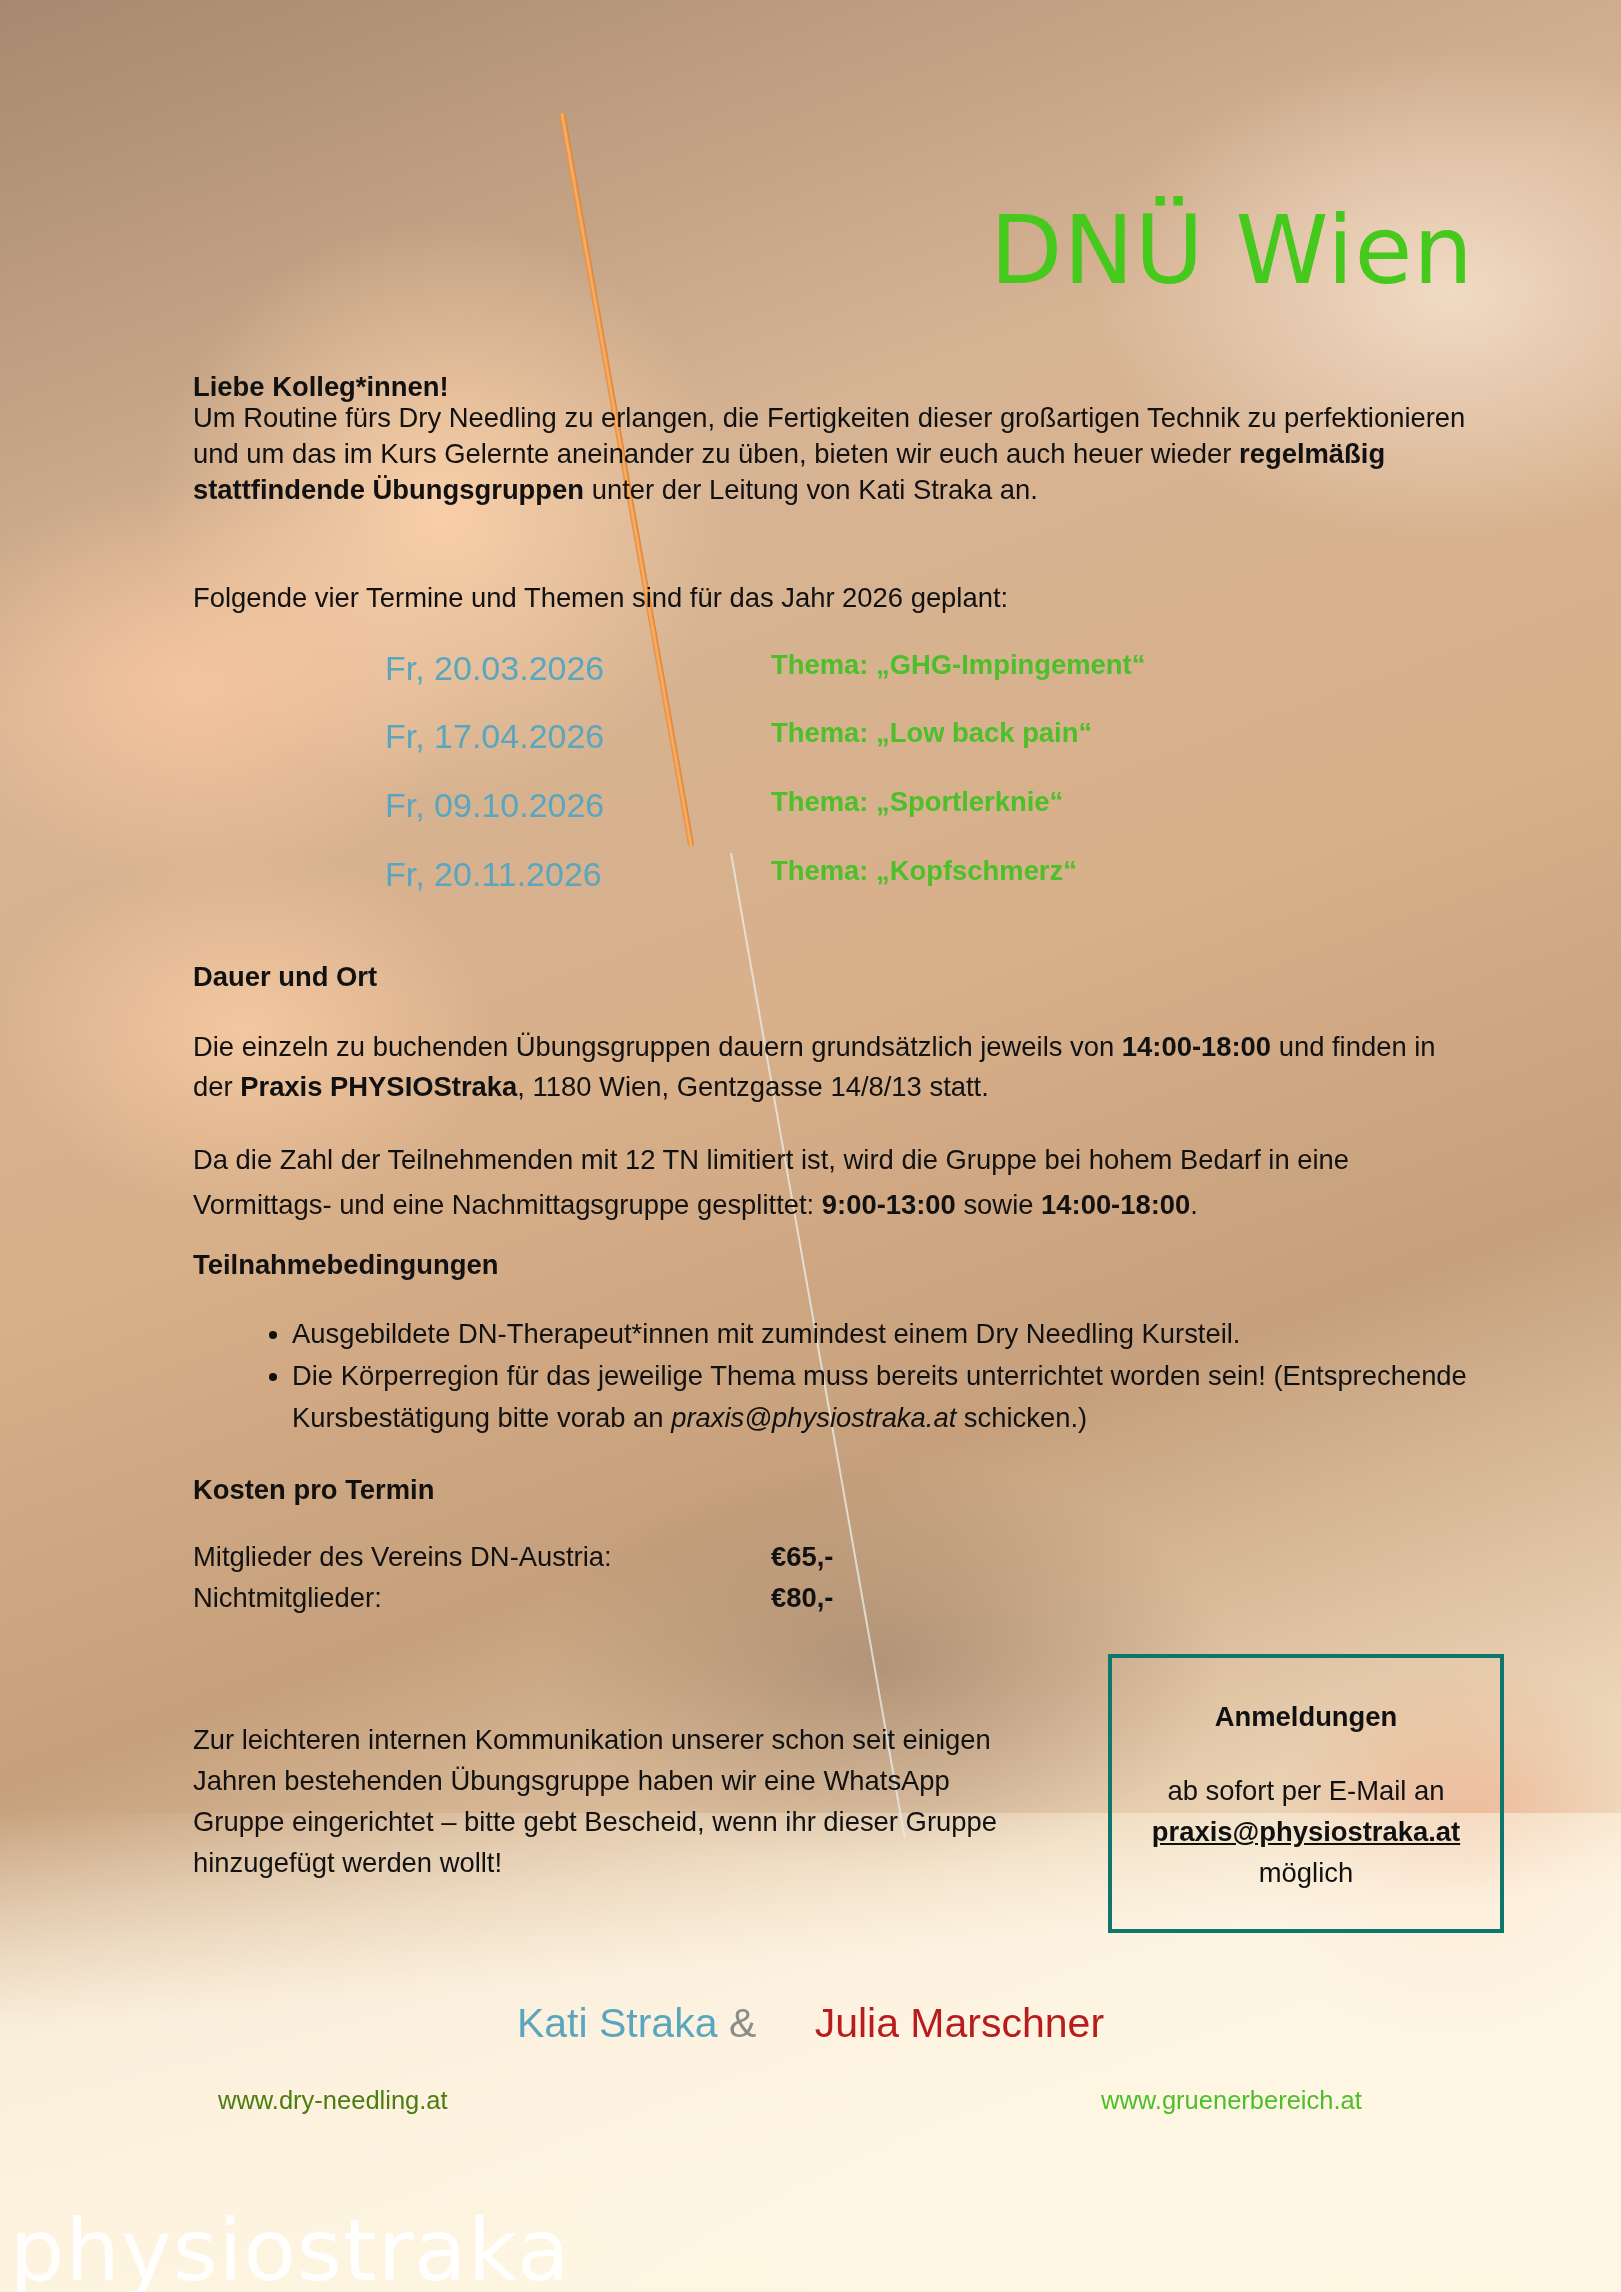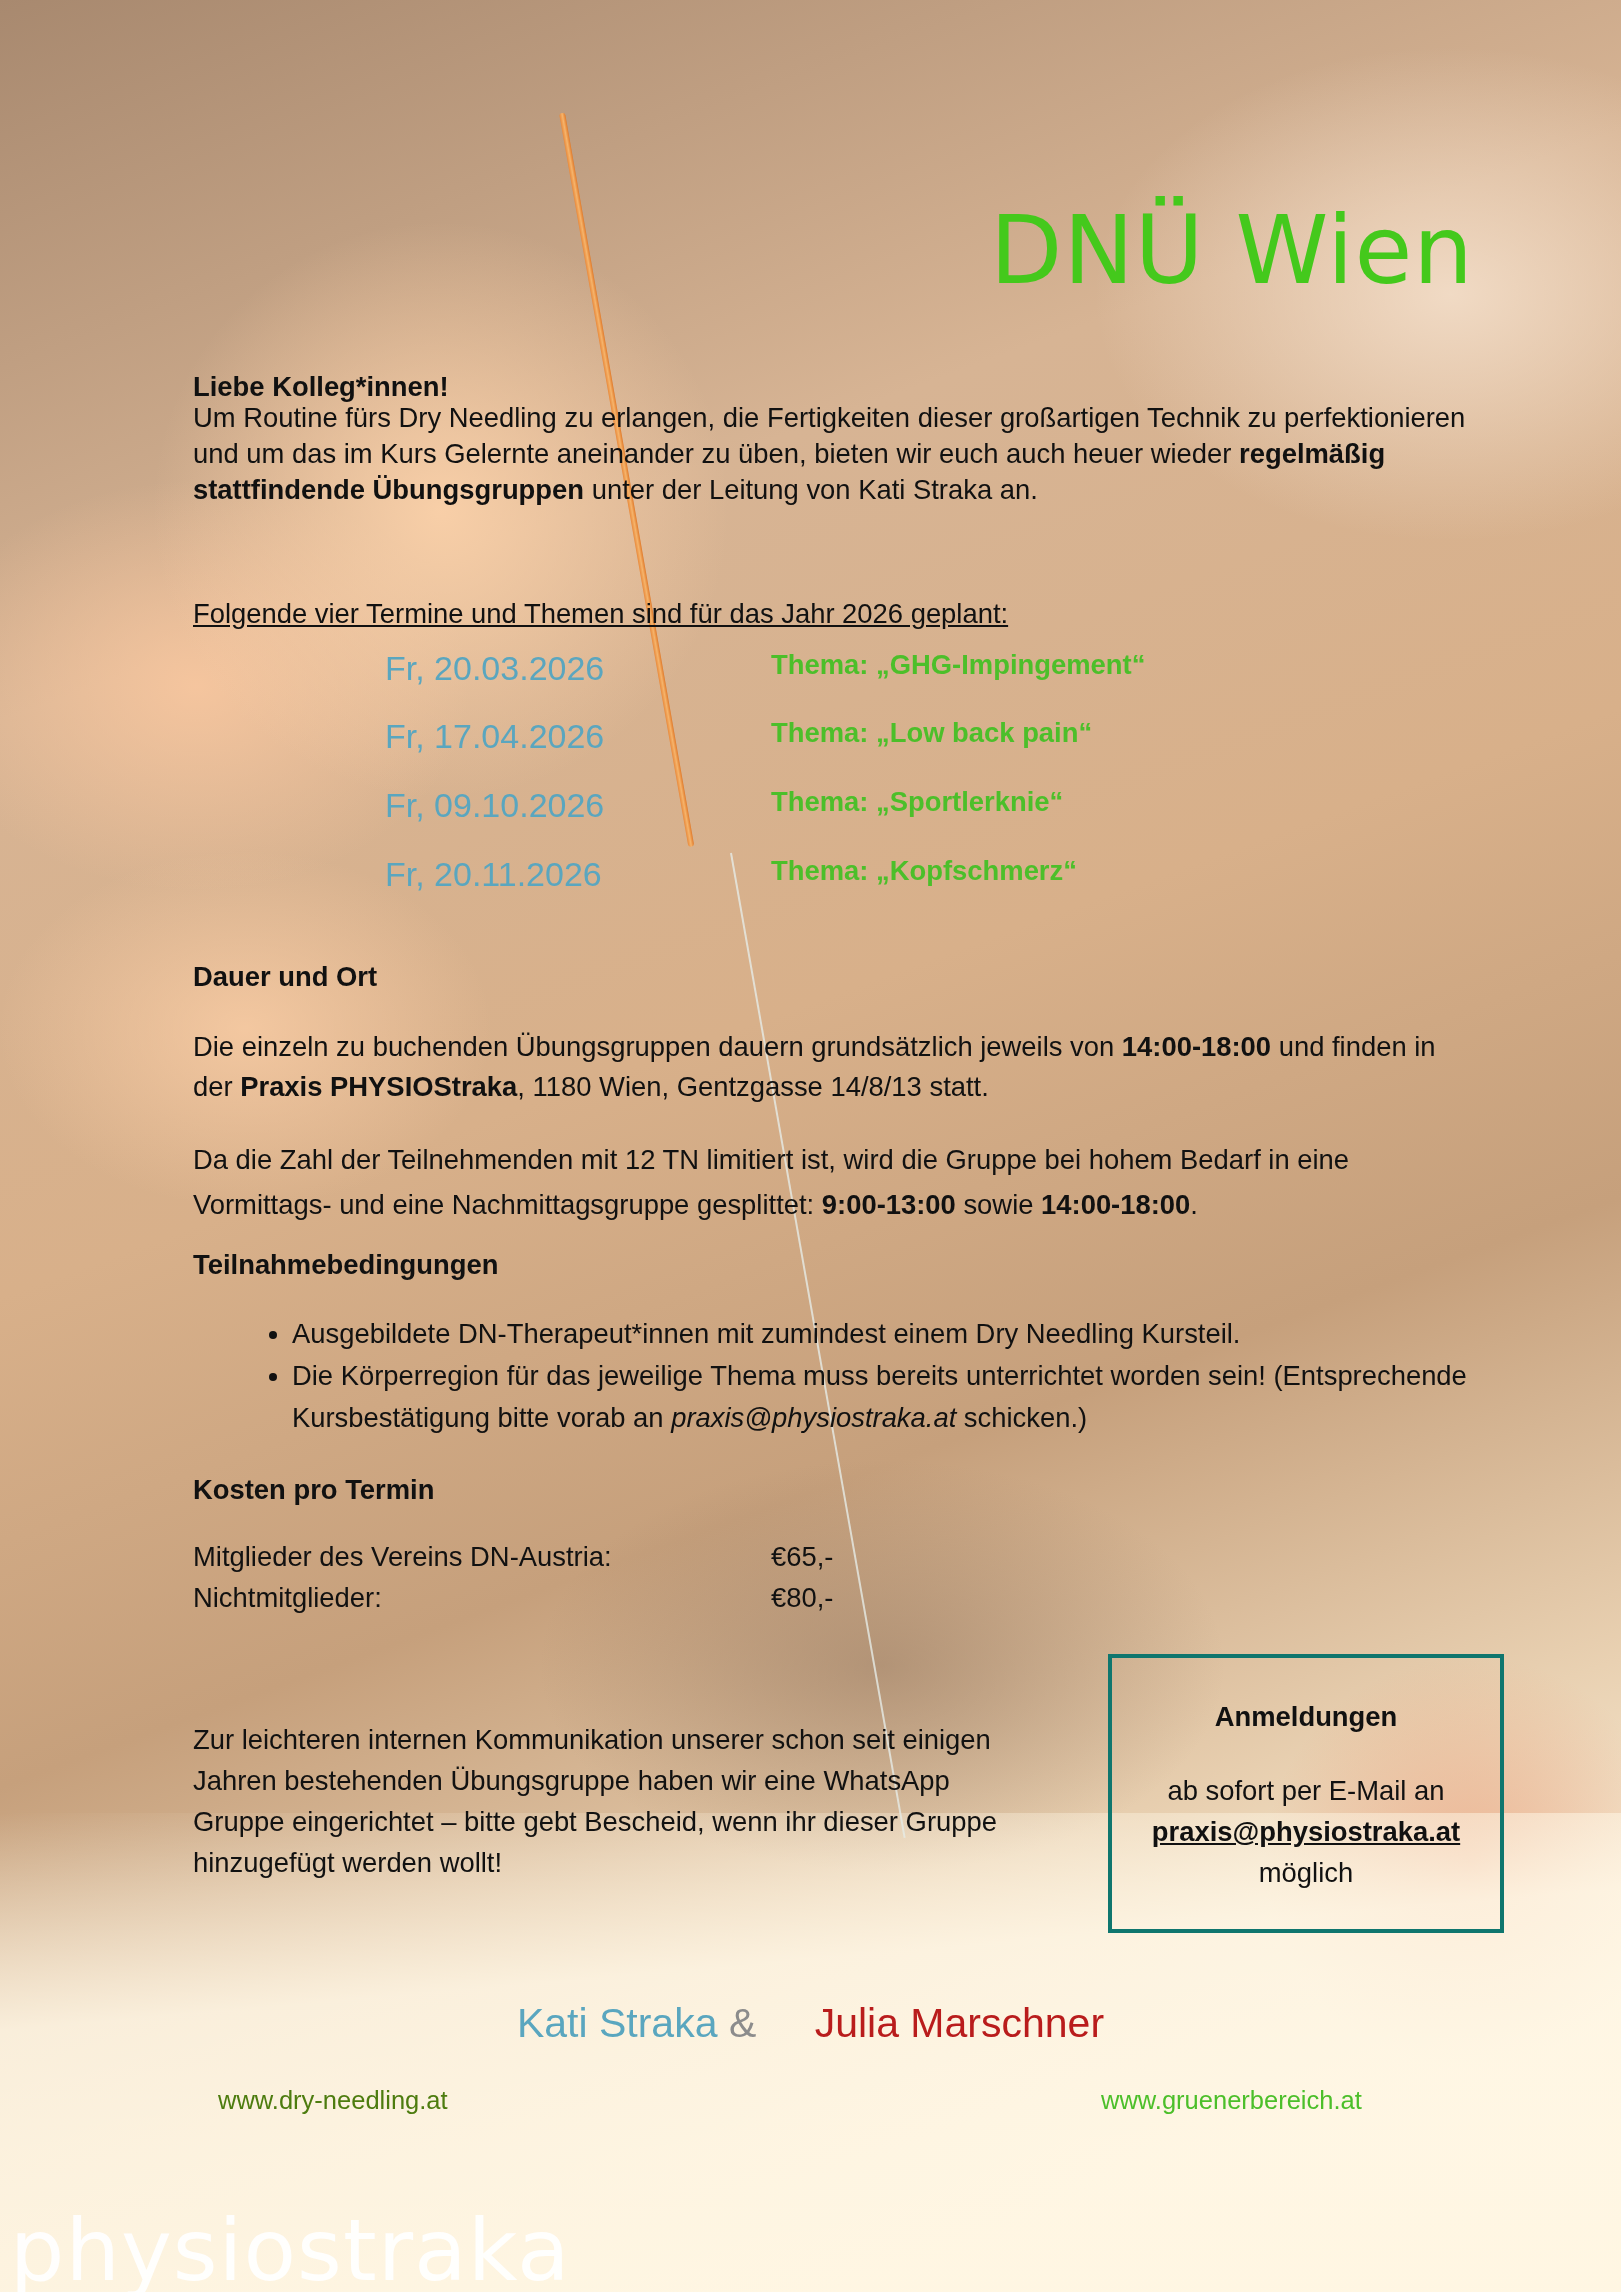--- a/index.html
+++ b/index.html
@@ -22,21 +22,21 @@
   .content { position: absolute; inset: 0; z-index: 2; }
   .abs { position: absolute; }
   .title { left: 990px; top: 196px; font-size: 94px; color: #44c91c; font-family: "DejaVu Sans", sans-serif; letter-spacing: 1px; text-align: center; }
   .p { left: 193px; font-size: 27.4px; line-height: 36px; width: 1274px; }
   .b { font-weight: bold; margin-top: 40px; }
   .h { font-weight: bold; font-size: 27.4px; }
   .date { left: 385px; font-size: 34px; font-weight: normal; color: #5aa6bf; }
   .topic { left: 771px; font-size: 27.4px; font-weight: bold; color: #4cbf2a; }
   ul.cond { left: 243px; margin: 0; padding: 0 0 0 49px; font-size: 27.4px; line-height: 42px; list-style: disc; width: 1225px; }
   .price-label { left: 193px; font-size: 27.4px; }
-  .price-val { left: 771px; font-size: 27.4px; }
+  .price-val { left: 771px; font-size: 27.4px; font-weight: bold; }
   .box { left: 1108px; top: 1654px; width: 388px; height: 271px; border: 4px solid #0f766e; text-align: center; font-size: 27.4px; }
   .box .bh { font-weight: bold; margin-top: 43px; }
   .box .bt { margin-top: 37px; line-height: 41px; }
   .box .email { font-weight: bold; text-decoration: underline; color: #111; }
   .names { left: 0; width: 1621px; top: 2000px; text-align: center; font-size: 41px; }
   .kati { color: #5aa6bf; }
   .amp { color: #8c8c8c; }
   .julia { color: #b91c1c; margin-left: 47px; }
   .web-left { left: 218px; top: 2086px; font-size: 25.5px; color: #4d7c0f; }
   .web-right { left: 1101px; top: 2086px; font-size: 25.5px; color: #4cbf2a; }
@@ -51,21 +51,21 @@
 <div class="needle" style="left:559px; top:113px; height:745px; transform: rotate(-10deg); transform-origin: top center;"></div>
 <div class="needle-thin" style="left:730px; top:853px; height:1000px; transform: rotate(-10deg); transform-origin: top center;"></div>
 
 <div class="content">
   <div class="abs title">DNÜ Wien</div>
 
   <div class="abs p b" style="top:329px;">Liebe Kolleg*innen!</div>
 
   <div class="abs p" style="top:400px;"><span>Um Routine fürs Dry Needling zu erlangen, die Fertigkeiten dieser großartigen Technik zu perfektionieren und um das im Kurs Gelernte aneinander zu üben, bieten wir euch auch heuer wieder </span><span class="b">regelmäßig stattfindende Übungsgruppen</span><span> unter der Leitung von Kati Straka an.</span></div>
 
-  <div class="abs p" style="top:596px;text-decoration:underline;">Folgende vier Termine und Themen sind für das Jahr 2026 geplant:</div>
+  <div class="abs p" style="top:580px;">Folgende vier Termine und Themen sind für das Jahr 2026 geplant:</div>
 
   <div class="abs date" style="top:649px;">Fr, 20.03.2026</div>
   <div class="abs topic" style="top:649px;">Thema: „GHG-Impingement“</div>
   <div class="abs date" style="top:717px;">Fr, 17.04.2026</div>
   <div class="abs topic" style="top:717px;">Thema: „Low back pain“</div>
   <div class="abs date" style="top:786px;">Fr, 09.10.2026</div>
   <div class="abs topic" style="top:786px;">Thema: „Sportlerknie“</div>
   <div class="abs date" style="top:855px;">Fr, 20.11.2026</div>
   <div class="abs topic" style="top:855px;">Thema: „Kopfschmerz“</div>
 

